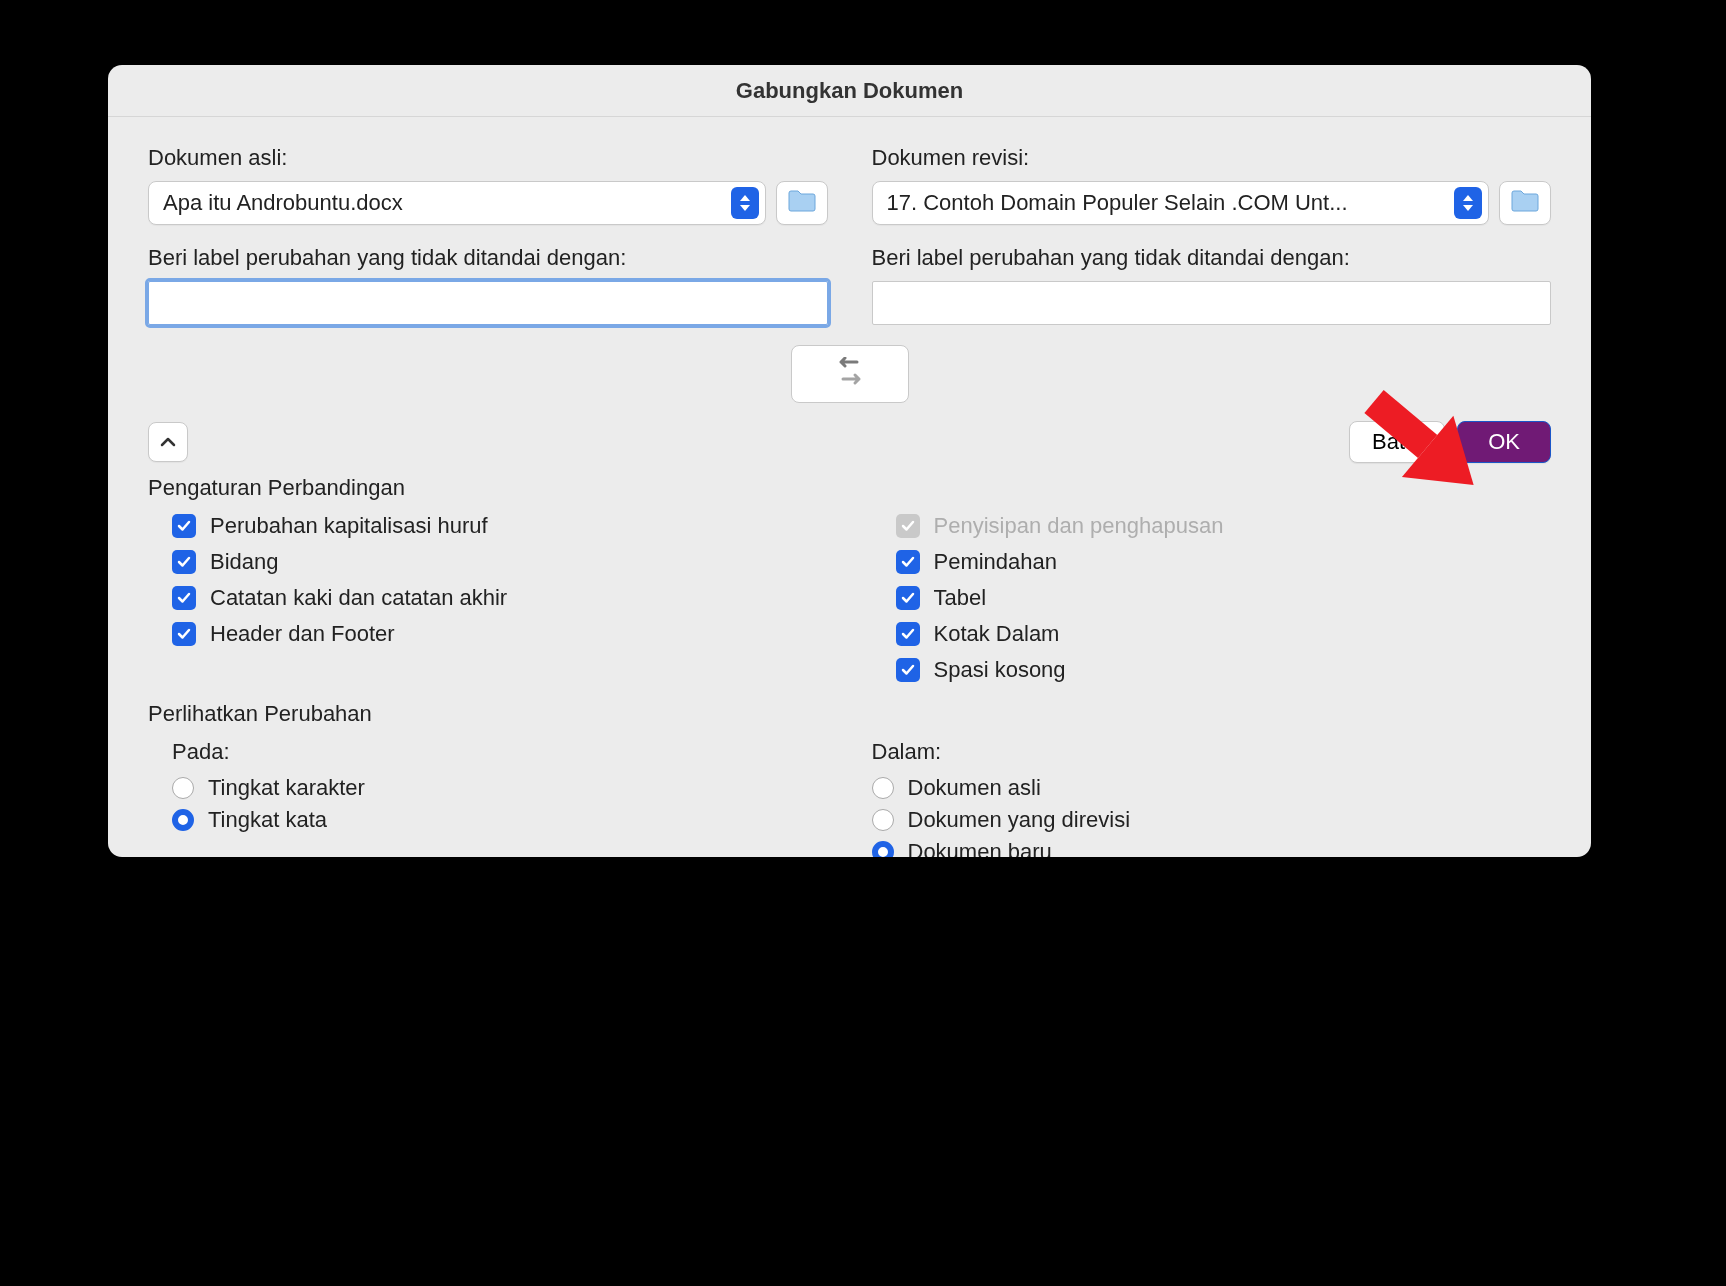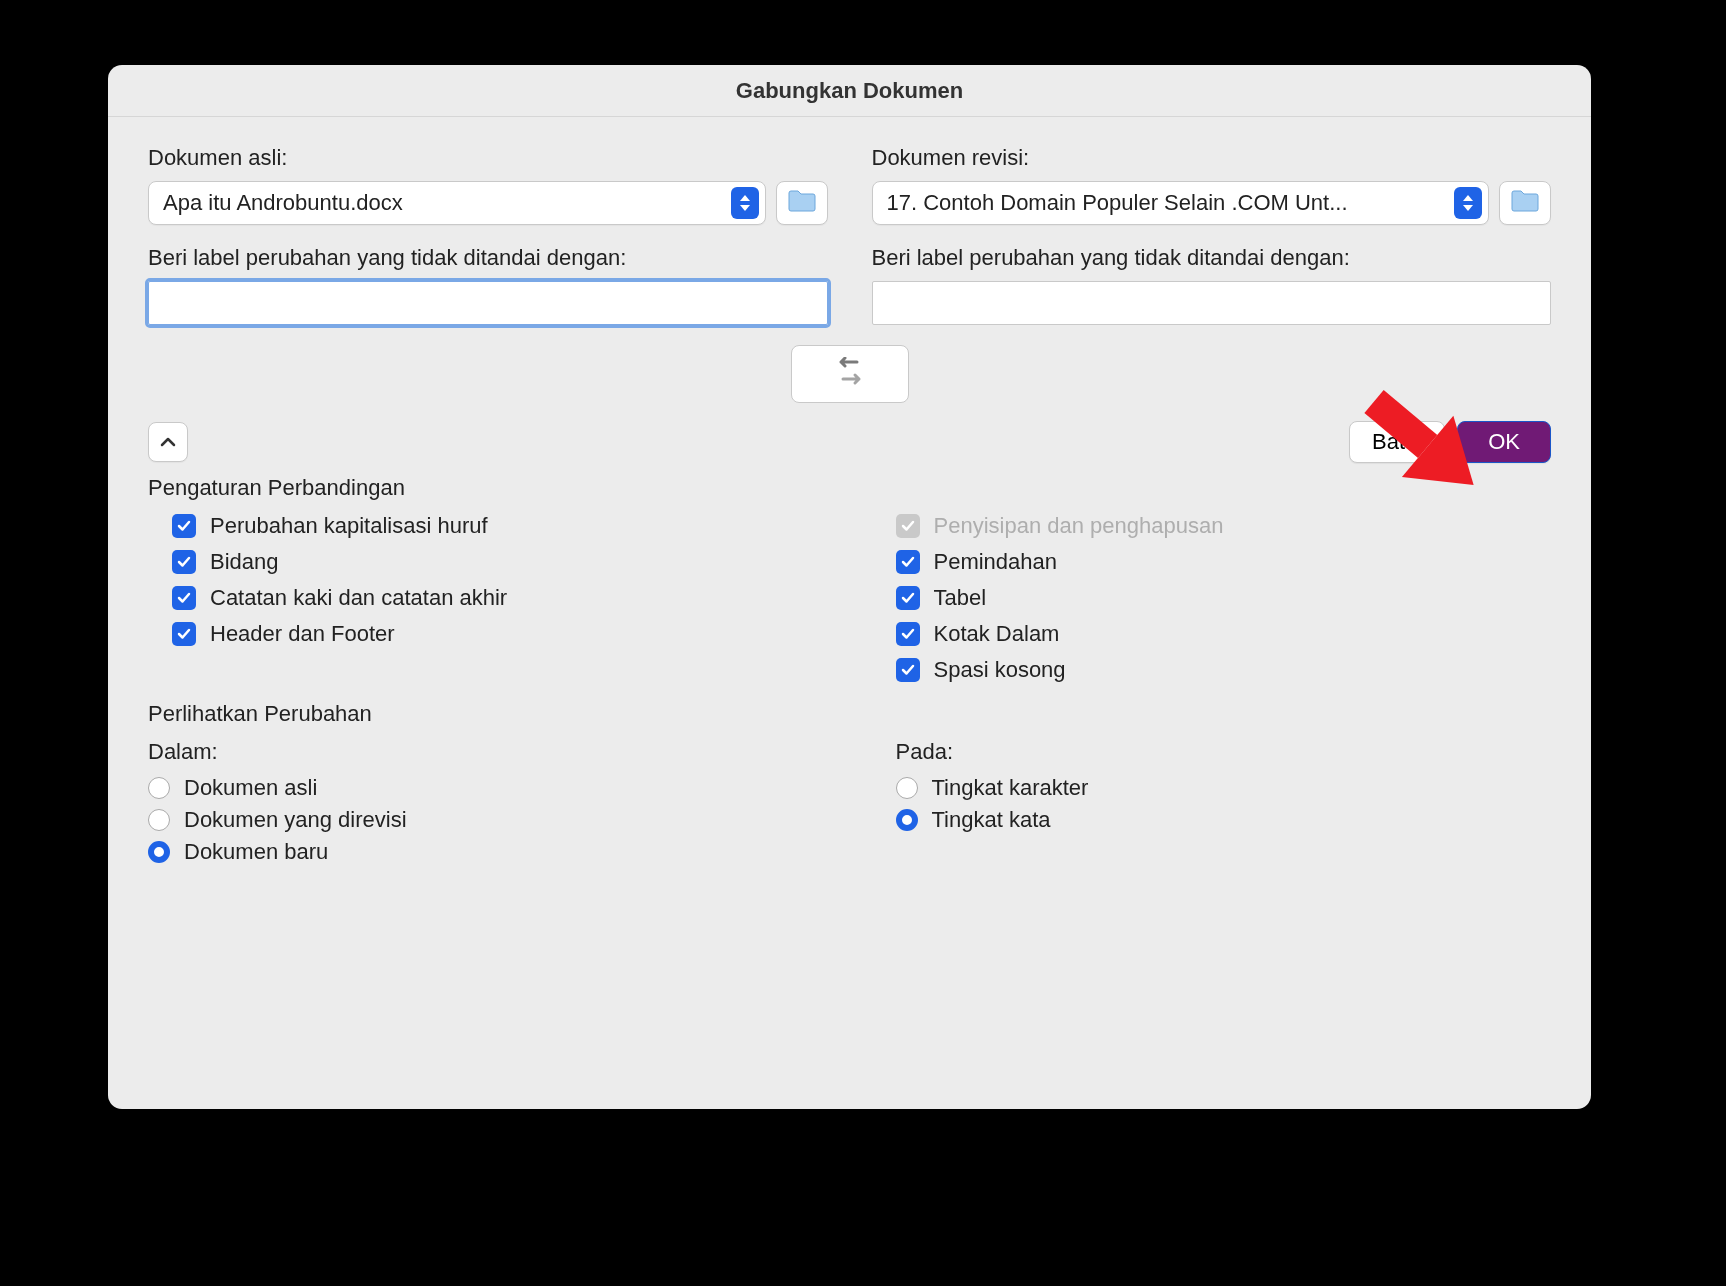--- a/index.html
+++ b/index.html
@@ -9,21 +9,21 @@
     height: 1286px;
     font-family: -apple-system, BlinkMacSystemFont, "Helvetica Neue", sans-serif;
     position: relative;
     overflow: hidden;
   }
   .dialog {
     position: absolute;
     left: 108px;
     top: 65px;
     width: 1483px;
-    height: 1044px;
+    height: 792px;
     background: #ececec;
     border-radius: 14px;
     box-shadow: 0 30px 80px rgba(0,0,0,0.5);
     overflow: hidden;
   }
   .titlebar {
     height: 52px;
     display: flex;
     align-items: center;
     justify-content: center;
@@ -391,43 +391,43 @@
             </span>
           <span>Spasi kosong</span>
         </div>
       </div>
     </div>
 
     <div class="section-title">Perlihatkan Perubahan</div>
 
     <div class="two-col">
       <div class="col">
+        <div class="sublabel">Pada:</div>
+        <div class="radio-row">
+          <span class="radio"></span>
+          <span>Tingkat karakter</span>
+        </div>
+        <div class="radio-row">
+          <span class="radio selected"></span>
+          <span>Tingkat kata</span>
+        </div>
+      </div>
+      <div class="col">
         <div class="sublabel" style="margin-left:0">Dalam:</div>
         <div class="radio-row" style="padding-left:0">
           <span class="radio"></span>
           <span>Dokumen asli</span>
         </div>
         <div class="radio-row" style="padding-left:0">
           <span class="radio"></span>
           <span>Dokumen yang direvisi</span>
         </div>
         <div class="radio-row" style="padding-left:0">
           <span class="radio selected"></span>
           <span>Dokumen baru</span>
-        </div>
-      </div>
-      <div class="col">
-        <div class="sublabel">Pada:</div>
-        <div class="radio-row">
-          <span class="radio"></span>
-          <span>Tingkat karakter</span>
-        </div>
-        <div class="radio-row">
-          <span class="radio selected"></span>
-          <span>Tingkat kata</span>
         </div>
       </div>
     </div>
 
   </div>
 </div>
 
 <svg class="arrow-annotation" style="left:1340px; top:370px;" width="160" height="140">
   <defs></defs>
   <g transform="rotate(40 80 70)">

